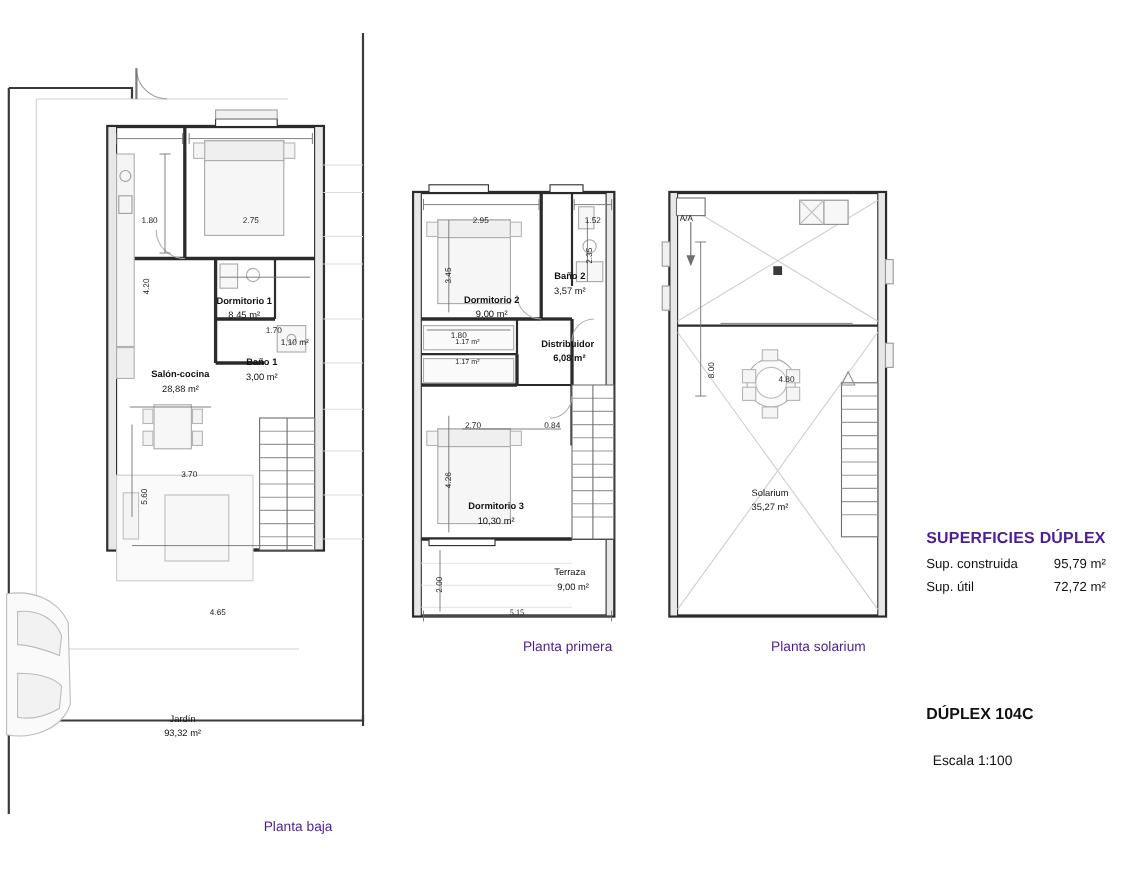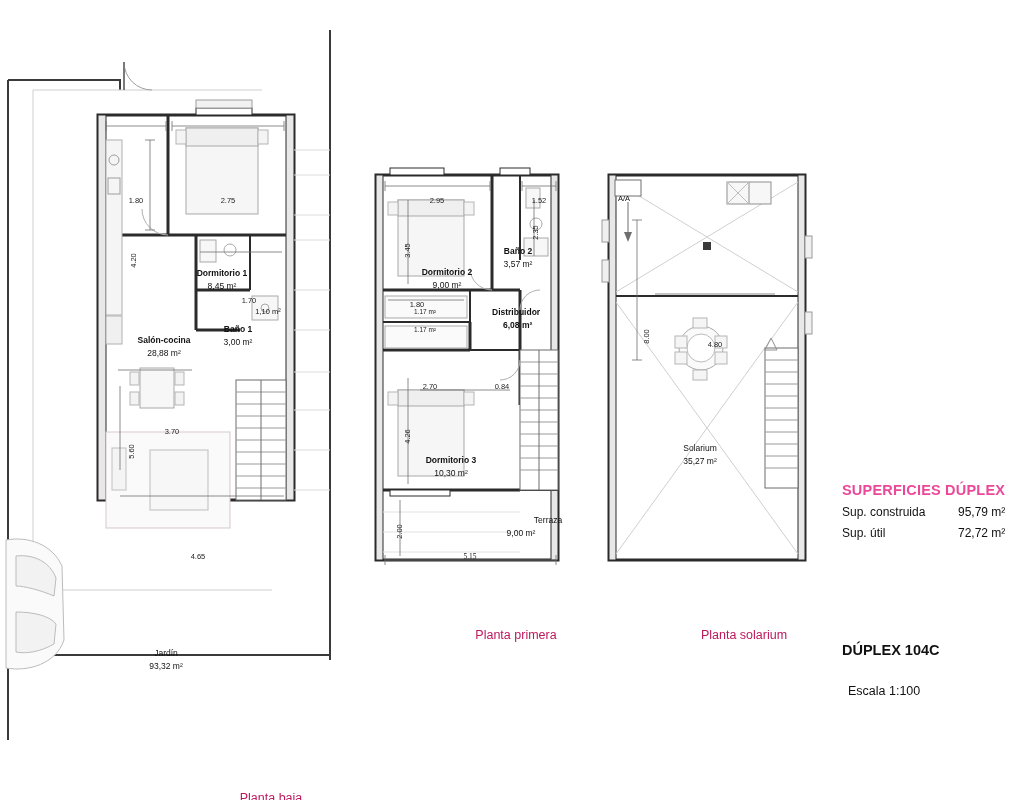--- a/index.html
+++ b/index.html
@@ -11,23 +11,23 @@
     overflow:hidden;
     position:relative;
   }
   #canvas{position:absolute;left:0;top:0;width:1024px;height:644px;}
   .abs{position:absolute;}
   .lbl{position:absolute;font-size:8.5px;color:#111;white-space:nowrap;}
   .lbl.b{font-weight:bold;}
   .lbl.c{text-align:center;transform:translateX(-50%);}
   .dim{position:absolute;font-size:7.5px;color:#222;white-space:nowrap;text-align:center;transform:translateX(-50%);}
   .dimv{position:absolute;font-size:7.5px;color:#222;white-space:nowrap;transform-origin:center center;}
-  .plantitle{position:absolute;font-size:12.5px;color:#be185d;text-align:center;transform:translateX(-50%);margin-top:47px;}
+  .plantitle{position:absolute;font-size:12.5px;color:#4c1d95;text-align:center;transform:translateX(-50%);}
   .rightpanel{position:absolute;}
-  .rp-title{font-size:14.5px;font-weight:bold;color:#ec4899;letter-spacing:.2px;}
+  .rp-title{font-size:14.5px;font-weight:bold;color:#4c1d95;letter-spacing:.2px;}
   .rp-row{font-size:12px;color:#111;margin-top:7px;display:flex;}
   .rp-row .k{width:116px;}
   .rp-row .v{}
   .rp-model{font-size:14.5px;font-weight:bold;color:#111;}
   .rp-scale{font-size:12.5px;color:#111;}
   svg{position:absolute;left:0;top:0;overflow:visible;}
 </style>
 </head>
 <body>
 
@@ -269,21 +269,21 @@
 
   <div class="lbl b c" style="left:518px;top:246px;">Baño 2</div>
   <div class="lbl c" style="left:518px;top:259px;">3,57 m²</div>
 
   <div class="lbl b" style="left:492px;top:307px;">Distribuidor</div>
   <div class="lbl" style="left:503px;top:320px;font-weight:bold;">6,08 m²</div>
 
   <div class="lbl b c" style="left:451px;top:455px;">Dormitorio 3</div>
   <div class="lbl c" style="left:451px;top:468px;">10,30 m²</div>
 
-  <div class="lbl c" style="left:548px;top:515px;">Terraza</div>
+  <div class="lbl c" style="left:518px;top:515px;">Terraza</div>
   <div class="lbl c" style="left:521px;top:528px;">9,00 m²</div>
 
   <div class="plantitle" style="left:516px;top:581px;">Planta primera</div>
 
   <div class="abs" style="left:595px;top:60px;">
     <svg width="230" height="520" viewBox="0 0 230 520">
       <rect x="14" y="115" width="196" height="385" fill="#ffffff" stroke="#2b2b2b" stroke-width="3"></rect>
       <rect x="14" y="115" width="7" height="385" fill="#e8e8e8" stroke="#2b2b2b" stroke-width="1"></rect>
       <rect x="203" y="115" width="7" height="385" fill="#e8e8e8" stroke="#2b2b2b" stroke-width="1"></rect>
       <line x1="21" y1="236" x2="203" y2="236" stroke="#2b2b2b" stroke-width="2"></line>

